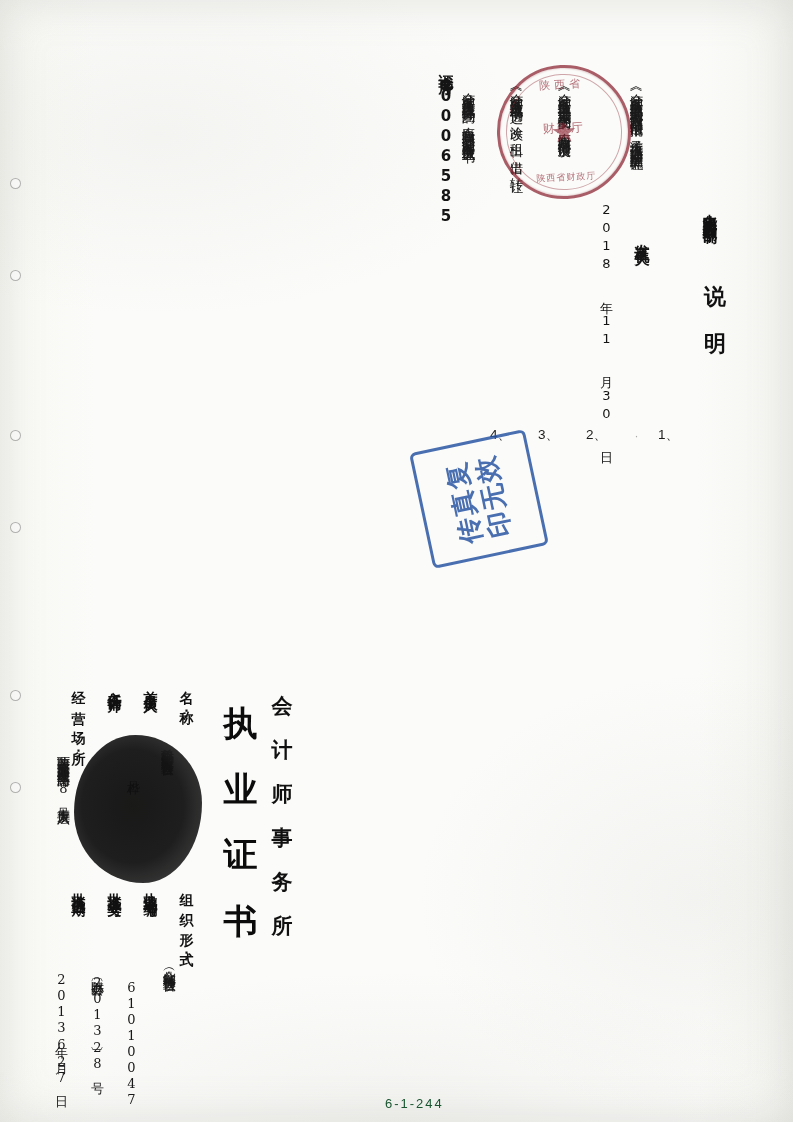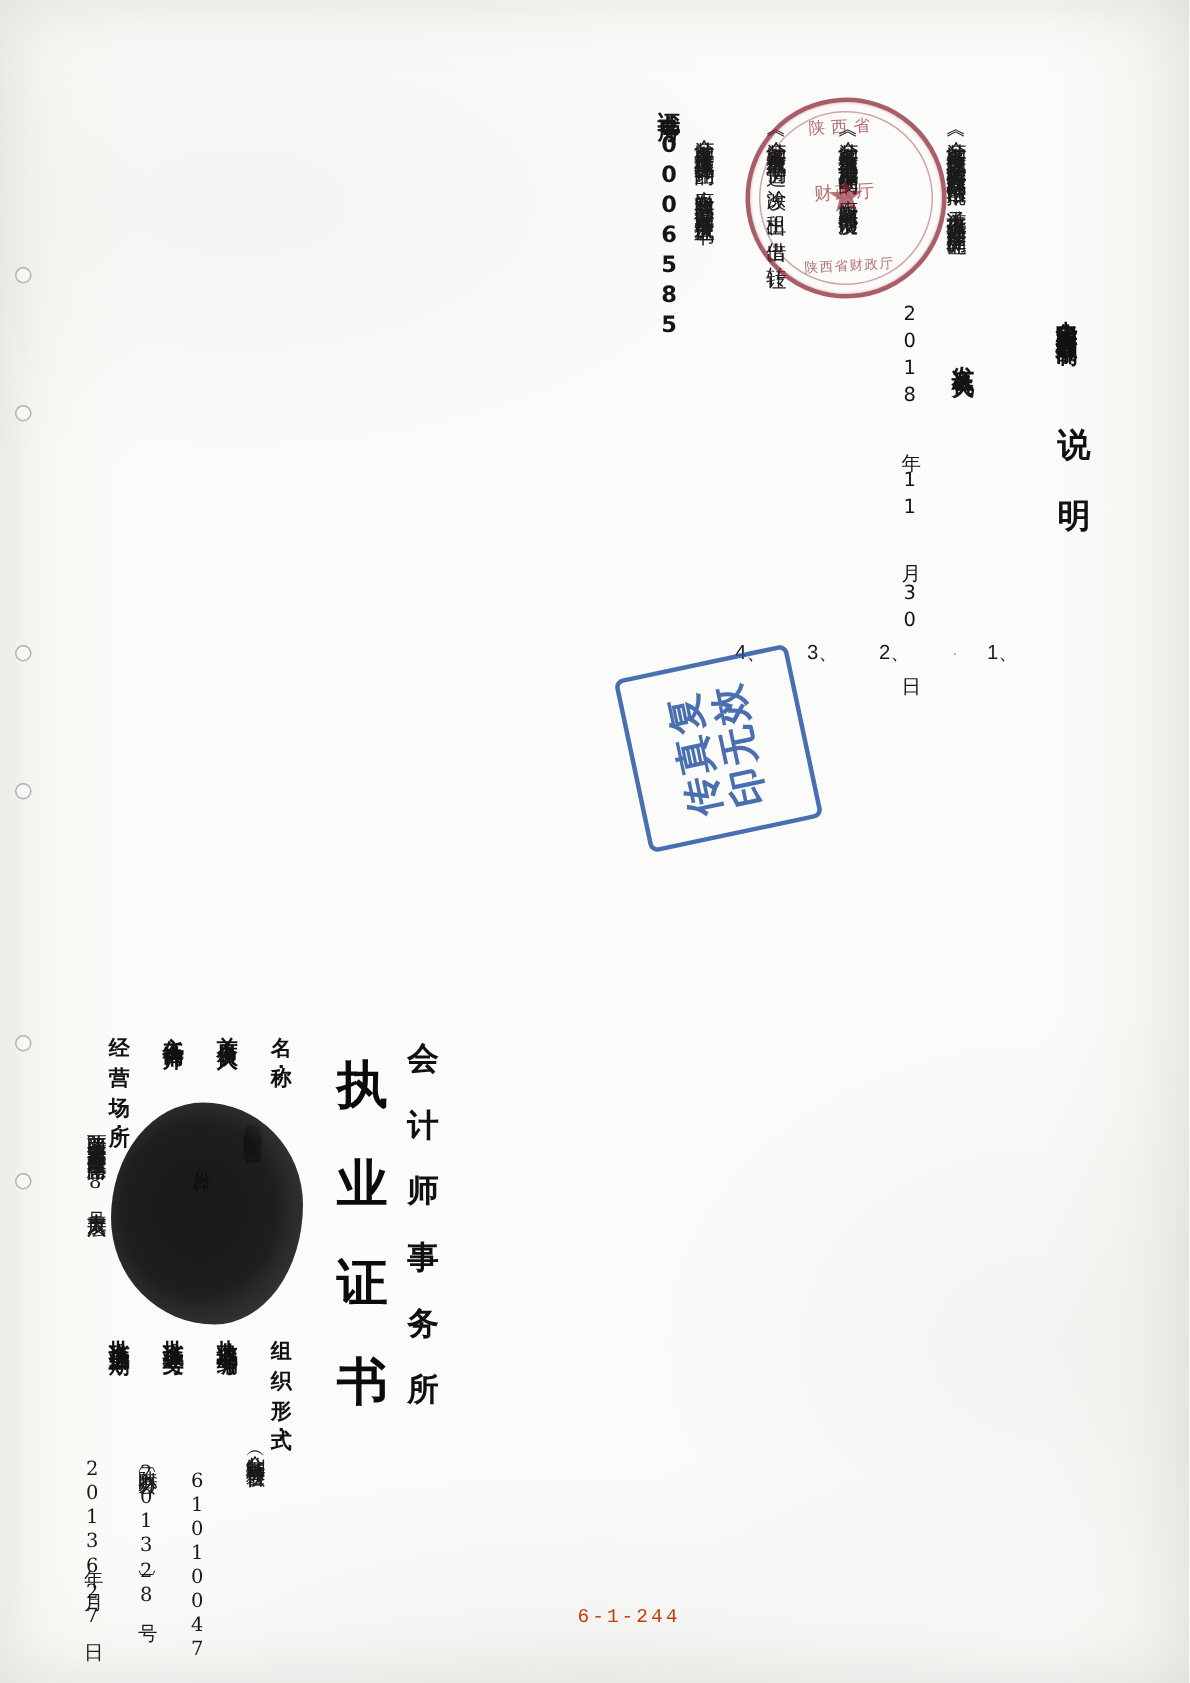--- a/index.html
+++ b/index.html
@@ -272,25 +272,25 @@
     height: 148px;
     background: radial-gradient(ellipse at 46% 48%, #0d0d0d 0%, #131313 52%, #2a2a2a 74%, rgba(70,70,70,0.25) 90%, rgba(255,255,255,0) 100%);
     border-radius: 48% 52% 46% 54% / 52% 46% 54% 48%;
     filter: blur(0.4px);
     opacity: 0.95;
   }
   
   #page-code {
     position: absolute;
     left: 385px;
-    top: 1070px;
-    font-family: Liberation Mono, monospace;
+    top: 1096px;
+    font-family: Liberation Sans, sans-serif;
     font-size: 13px;
     letter-spacing: 2px;
-    color: #c2410c;
+    color: #14532d;
   }
   
   .punch {
     position: absolute;
     left: 10px;
     width: 9px;
     height: 9px;
     border-radius: 50%;
     border: 1px solid rgba(120,120,118,0.55);
     background: #fdfdfc;

